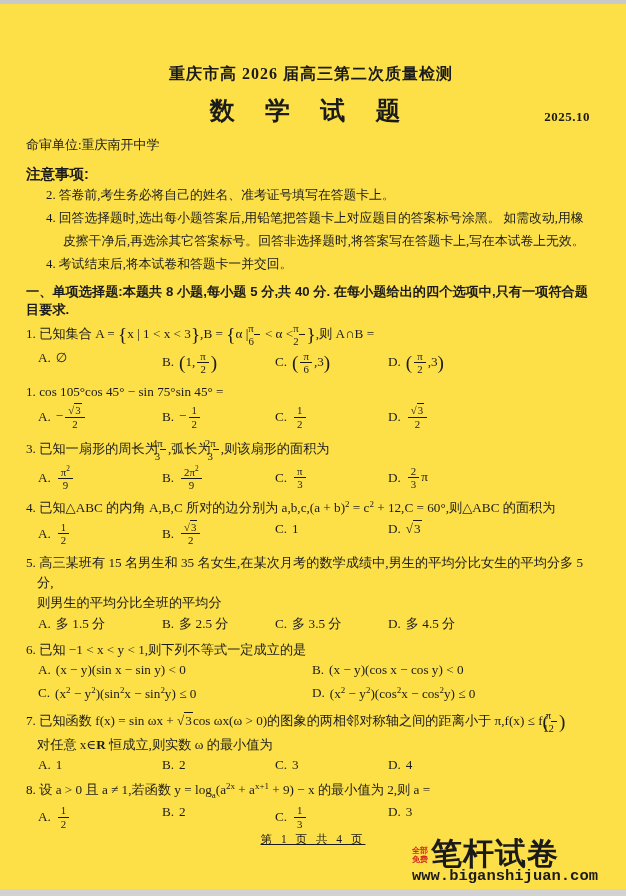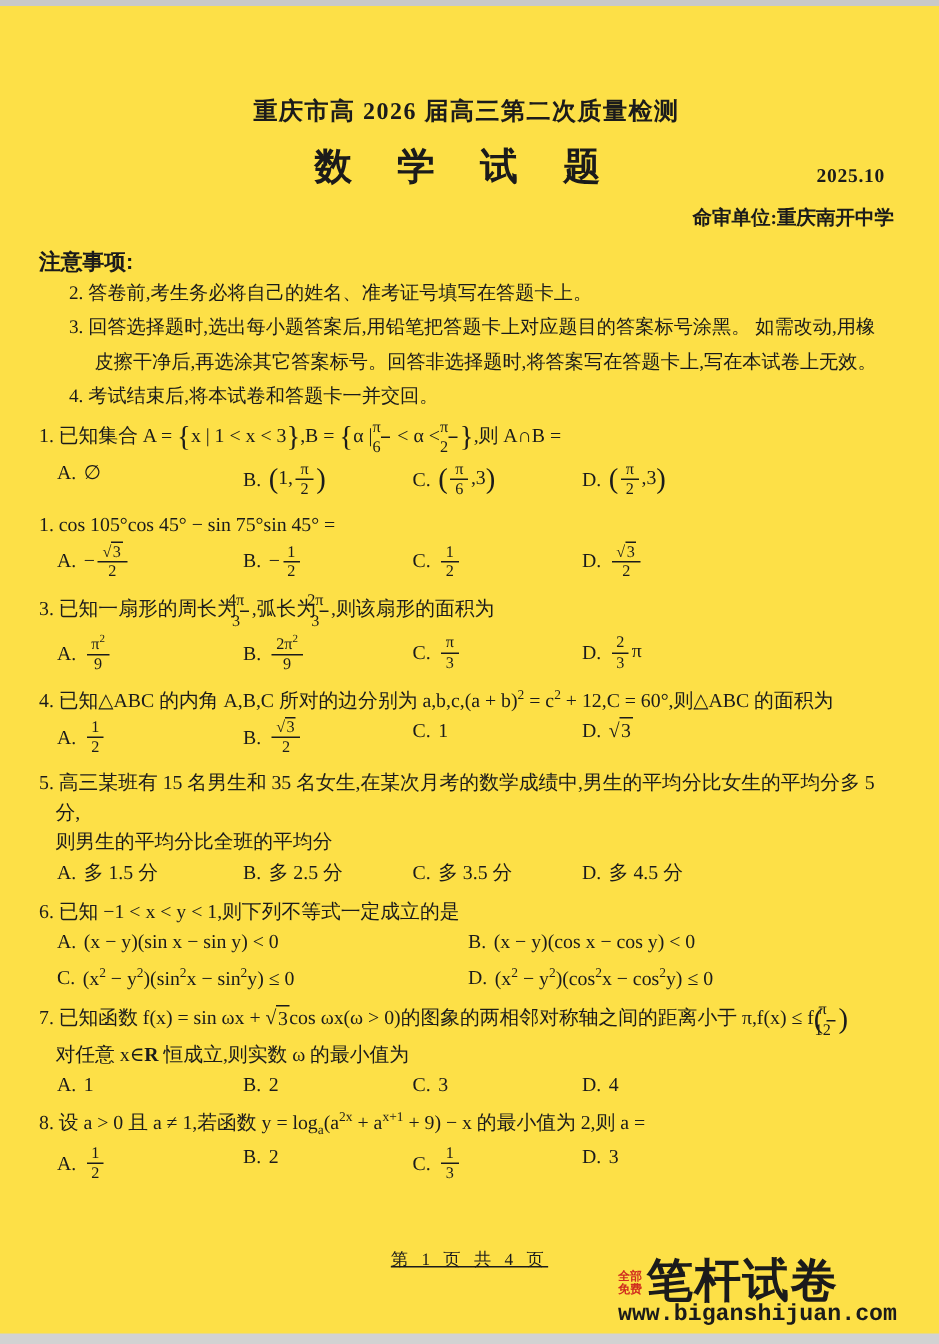--- a/index.html
+++ b/index.html
@@ -23,21 +23,21 @@
     position:absolute; bottom:0; left:0; width:100%; height:7px;
     background:#d2d2d2;
   }
   .content { padding:64px 30px 0 26px; }
 
   
   .t1 { text-align:center; font-weight:bold; font-size:16px; letter-spacing:1px; }
   .t2row { position:relative; margin-top:9px; text-align:center; }
   .t2 { font-size:25px; font-weight:bold; letter-spacing:12px;text-align:center; }
   .date { position:absolute; right:6px; bottom:2px; font-size:13px; font-weight:bold; letter-spacing:0.5px; }
-  .unit { margin-top:9px; text-align:right; font-size:13px; font-weight:700; }
+  .unit { margin-top:9px; text-align:left; font-size:13px; font-weight:400; }
 
   
   .notice-head { margin-top:11px; font-size:14.5px; font-weight:bold; font-family:"Liberation Sans","DejaVu Sans",sans-serif; }
   .notice-item {
     margin-left:20px; padding-left:17px; text-indent:-17px;
     font-size:12.8px; line-height:23px;
   }
 
   
   .section-head { margin-top:7px; font-size:13.2px; font-weight:bold; font-family:"Liberation Sans","DejaVu Sans",sans-serif; line-height:1.35; }
@@ -79,23 +79,24 @@
 
     <div class="t1">重庆市高 2026 届高三第二次质量检测</div>
     <div class="t2row">
       <span class="t2">数 学 试 题</span>
       <span class="date">2025.10</span>
     </div>
     <div class="unit">命审单位:重庆南开中学</div>
 
     <div class="notice-head">注意事项:</div>
     <div class="notice-item">2. 答卷前,考生务必将自己的姓名、准考证号填写在答题卡上。</div>
-    <div class="notice-item">3. 回答选择题时,选出每小题答案后,用铅笔把答题卡上对应题目的答案标号涂黑。 如需改动,用橡皮擦干净后,再选涂其它答案标号。回答非选择题时,将答案写在答题卡上,写在本试卷上无效。</div>
+    <div class="notice-item">4. 回答选择题时,选出每小题答案后,用铅笔把答题卡上对应题目的答案标号涂黑。 如需改动,用橡皮擦干净后,再选涂其它答案标号。回答非选择题时,将答案写在答题卡上,写在本试卷上无效。</div>
     <div class="notice-item">4. 考试结束后,将本试卷和答题卡一并交回。</div>
 
+    <div class="section-head">一、单项选择题:本题共 8 小题,每小题 5 分,共 40 分. 在每小题给出的四个选项中,只有一项符合题目要求.</div>
 
     <div class="q">
       <div class="stem">1. 已知集合 A = <span class="bp">{</span>x | 1 &lt; x &lt; 3<span class="bp">}</span>,B = <span class="bp">{</span>α | <span class="fr">
             <span class="fn">π</span>
             <span class="fd">6</span>
           </span> &lt; α &lt; <span class="fr">
             <span class="fn">π</span>
             <span class="fd">2</span>
           </span><span class="bp">}</span>,则 A∩B =</div>
       <div class="opts">

